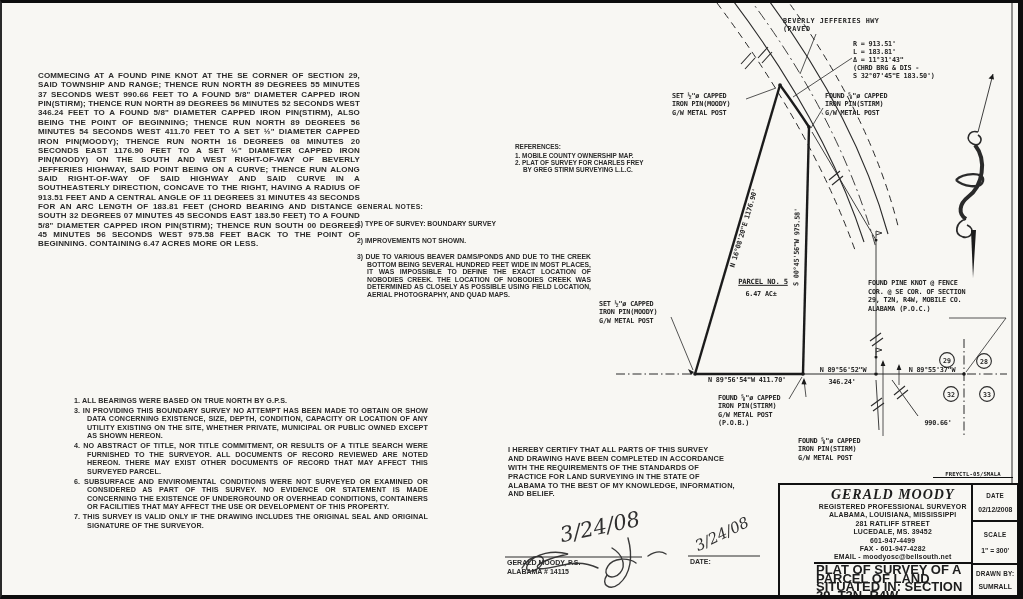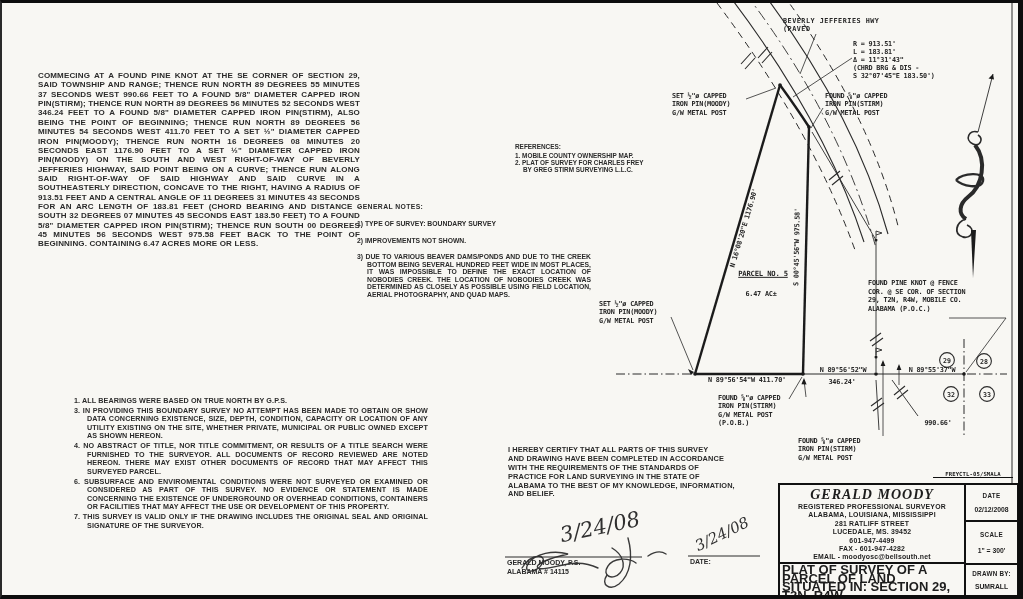--- a/index.html
+++ b/index.html
@@ -24,21 +24,21 @@
   .gnotes .item{margin-bottom:9px;padding-left:10px;text-indent:-10px;text-align:justify;}
   .certify{left:508px;top:446px;width:272px;font-size:7.4px;line-height:1.2;letter-spacing:.1px;}
   .dlabel{position:absolute;font-family:"DejaVu Sans Mono",monospace;font-size:6.8px;line-height:8.3px;
           font-weight:700;letter-spacing:-.2px;color:#262626;white-space:nowrap;}
   .cent{transform:translate(-50%,-50%);}
   .rot{position:absolute;font-family:"DejaVu Sans Mono",monospace;font-size:6.8px;font-weight:700;
        letter-spacing:-.2px;color:#262626;white-space:nowrap;}
   .parc{text-decoration:underline;font-size:7.2px;}
   .script{position:absolute;font-family:"DejaVu Serif",serif;font-style:italic;color:#2f2f2f;white-space:nowrap;}
   .tblock{left:778px;top:483px;width:237px;height:110px;border:2px solid #111;display:flex;background:#f8f7f3;}
-  .tb-left{width:184px;border-right:2px solid #111;display:flex;flex-direction:column;}
+  .tb-left{width:184px;border-right:2px solid #111;display:flex;flex-direction:column;padding-left:34px;}
   .tb-main{height:79px;border-bottom:2px solid #111;text-align:center;padding-top:2px;}
   .tb-name{font-family:"Liberation Serif",serif;font-style:italic;font-weight:700;font-size:14px;letter-spacing:1px;}
   .tb-line{font-size:6.9px;font-weight:700;line-height:8.4px;letter-spacing:.2px;}
   .tb-plat{padding:2px 2px;font-size:13px;font-weight:700;line-height:8.8px;}
   .tb-plat .c{text-align:center;}
   .tb-right{width:51px;display:flex;flex-direction:column;}
   .tb-cell{border-bottom:2px solid #111;flex:1;display:flex;flex-direction:column;align-items:center;justify-content:space-evenly;}
   .tb-cell:last-child{border-bottom:none;}
   .tb-lab{font-size:6.3px;font-weight:700;letter-spacing:.3px;}
   .tb-val{font-size:6.8px;font-weight:700;}
@@ -233,21 +233,21 @@
     <div>G/W METAL POST</div>
     <div>(P.O.B.)</div>
   </div>
 
   <div class="dlabel" style="left:798px;top:437px;">
     <div>FOUND ⅝"ø CAPPED</div>
     <div>IRON PIN(STIRM)</div>
     <div>G/W METAL POST</div>
   </div>
 
-  <div class="dlabel cent parc" style="left:763px;top:274px;">PARCEL NO. 5</div>
+  <div class="dlabel cent parc" style="left:763px;top:282px;">PARCEL NO. 5</div>
   <div class="dlabel cent" style="left:761px;top:294px;">6.47 AC±</div>
 
   <div class="rot" style="left:744px;top:228px;transform:translate(-50%,-50%) rotate(-73.5deg);">N 16°08'20"E   1176.90'</div>
   <div class="rot" style="left:797px;top:247px;transform:translate(-50%,-50%) rotate(-89deg);">S 00°45'56"W  975.58'</div>
 
   <div class="dlabel cent" style="left:747px;top:380px;">N 89°56'54"W  411.70'</div>
   <div class="dlabel cent" style="left:843px;top:370px;">N 89°56'52"W</div>
   <div class="dlabel cent" style="left:842px;top:382px;">346.24'</div>
   <div class="dlabel cent" style="left:932px;top:370px;">N 89°55'37"W</div>
   <div class="dlabel cent" style="left:938px;top:382px;margin-top:41px;">990.66'</div>

